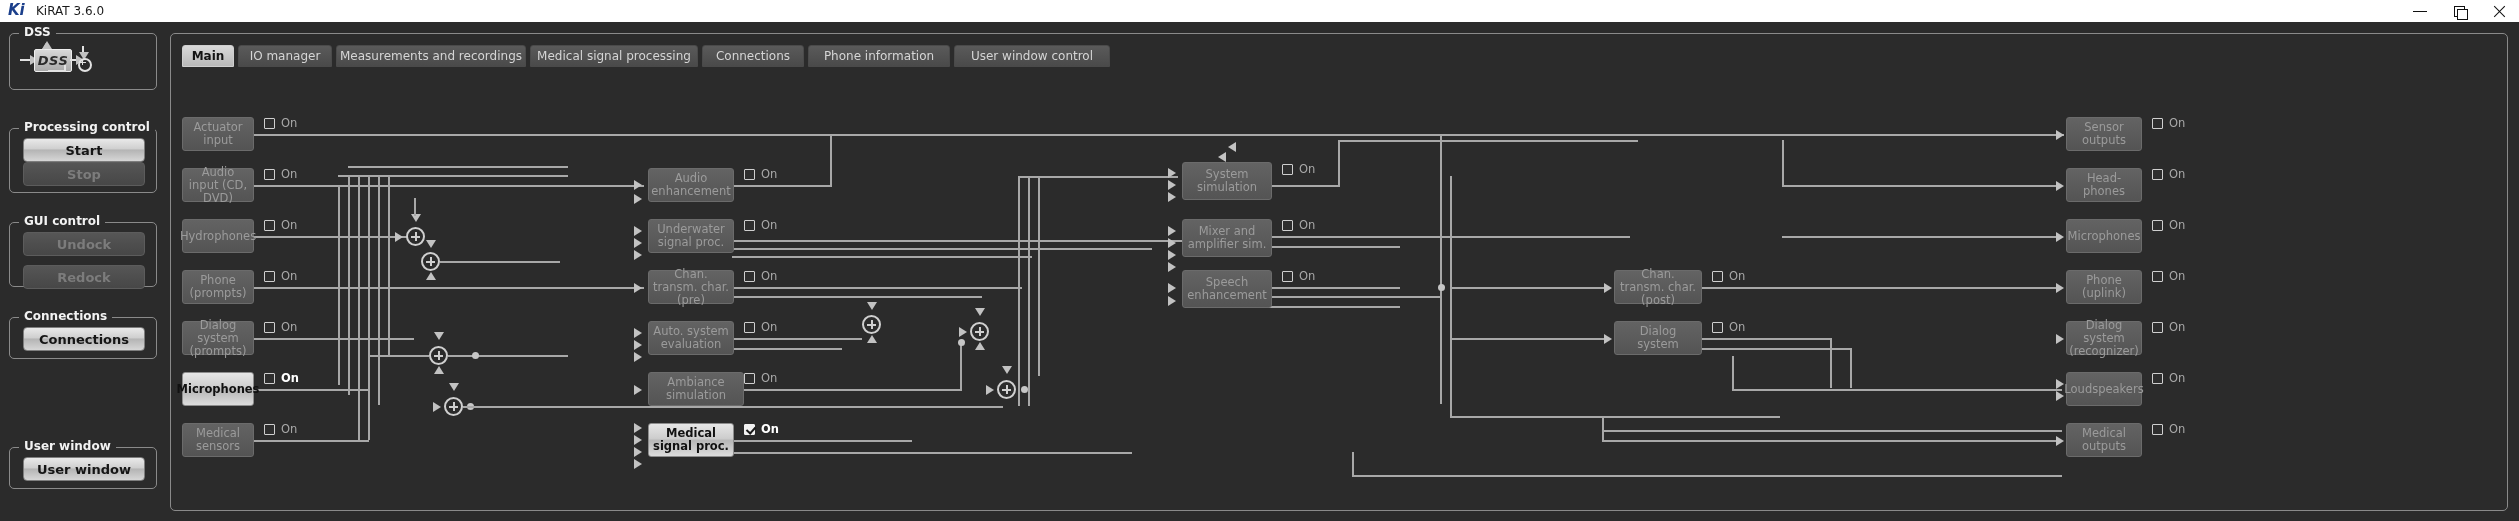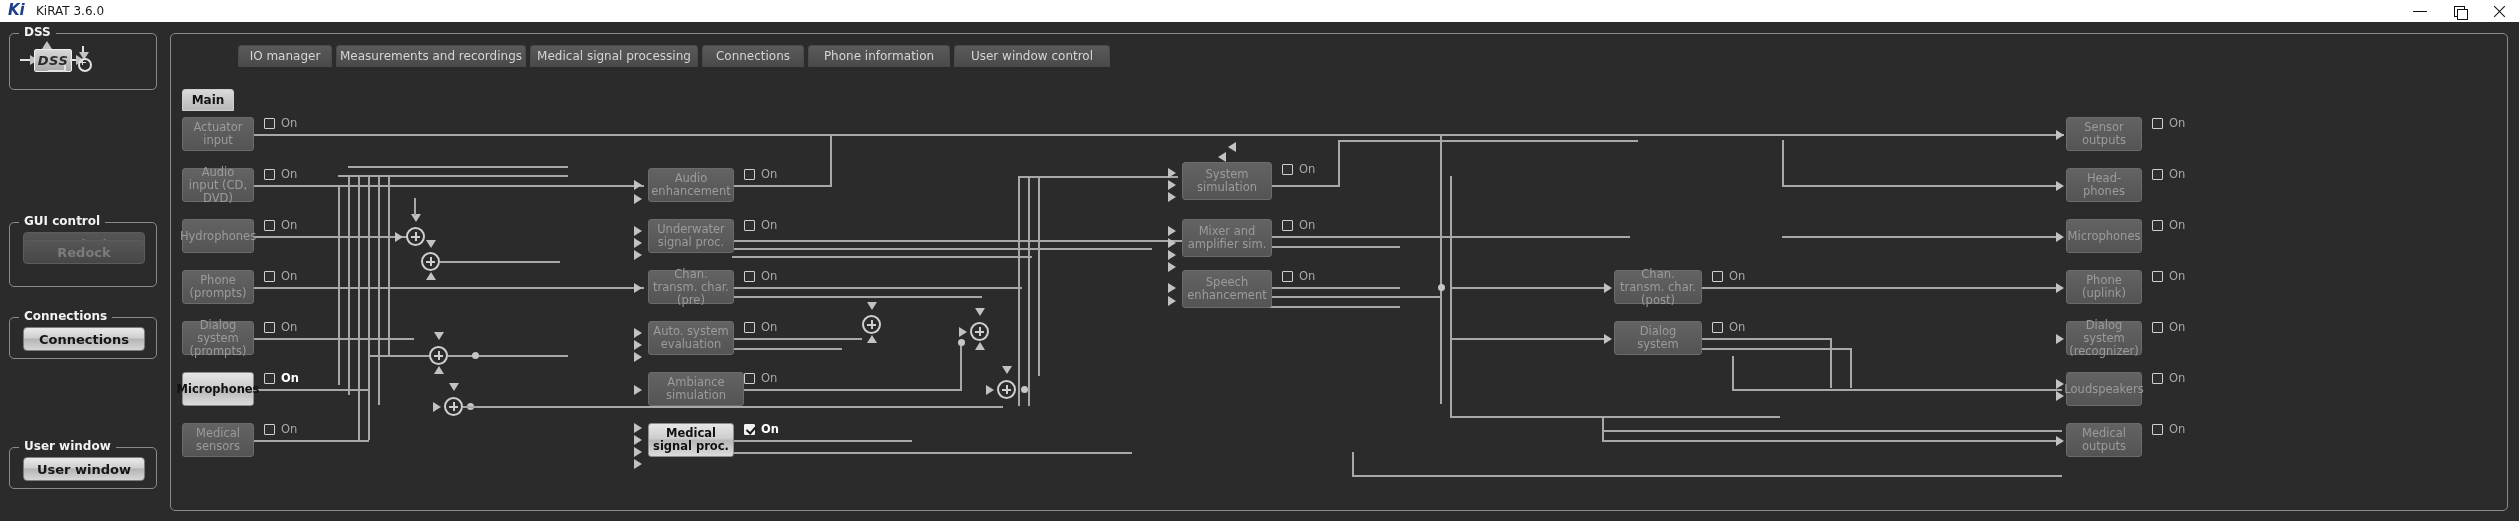--- a/index.html
+++ b/index.html
@@ -167,41 +167,46 @@
       <div class="dssline" style="left:50px;top:16px;width:8px;height:2px;"></div>
       <div class="arr r" style="left:56px;top:12px;"></div>
       <div class="dssline" style="left:62px;top:3px;width:2px;height:9px;"></div>
       <div class="arr d" style="left:59px;top:9px;"></div>
       <div class="dssline" style="left:58px;top:15px;width:10px;height:10px;border-radius:50%;background:none;border:2px solid #e2e2e2;"></div>
       <div class="dssline" style="left:60px;top:19px;width:6px;height:1px;"></div>
       <div class="dssline" style="left:62px;top:17px;width:1px;height:5px;"></div>
     </div>
   </div>
 
+  <div class="group" style="left:9px;top:106px;width:146px;height:63px;">
+    <div class="g-title">Processing control</div>
+    <div class="btn enabled" style="left:13px;top:9px;width:120px;height:22px;">Start</div>
+    <div class="btn disabled" style="left:13px;top:33px;width:120px;height:22px;">Stop</div>
+  </div>
 
   <div class="group" style="left:9px;top:200px;width:146px;height:63px;">
     <div class="g-title">GUI control</div>
     <div class="btn disabled" style="left:13px;top:9px;width:120px;height:22px;">Undock</div>
-    <div class="btn disabled" style="left:13px;top:17px;width:120px;height:22px;">Redock</div>
+    <div class="btn disabled" style="left:13px;top:42px;width:120px;height:22px;">Redock</div>
   </div>
 
   <div class="group" style="left:9px;top:295px;width:146px;height:40px;">
     <div class="g-title">Connections</div>
     <div class="btn enabled" style="left:13px;top:9px;width:120px;height:22px;">Connections</div>
   </div>
 
 
   <div class="group" style="left:9px;top:425px;width:146px;height:40px;">
     <div class="g-title">User window</div>
     <div class="btn enabled" style="left:13px;top:9px;width:120px;height:22px;">User window</div>
   </div>
 
   <div id="panel" style="left:170px;top:11px;width:2336px;height:476px;">
 
-    <div class="tab active" style="left:11px;width:52px;margin-top:44px;">Main</div>
+    <div class="tab active" style="left:11px;width:52px;">Main</div>
     <div class="tab" style="left:67px;width:94px;">IO manager</div>
     <div class="tab" style="left:165px;width:190px;">Measurements and recordings</div>
     <div class="tab" style="left:359px;width:168px;">Medical signal processing</div>
     <div class="tab" style="left:531px;width:102px;">Connections</div>
     <div class="tab" style="left:637px;width:142px;">Phone information</div>
     <div class="tab" style="left:783px;width:156px;">User window control</div>
 
     <div id="canvas" style="width:2330px;height:420px;">
 
       <div class="w wh" style="left:82px;top:54px;width:1810px;"></div>

